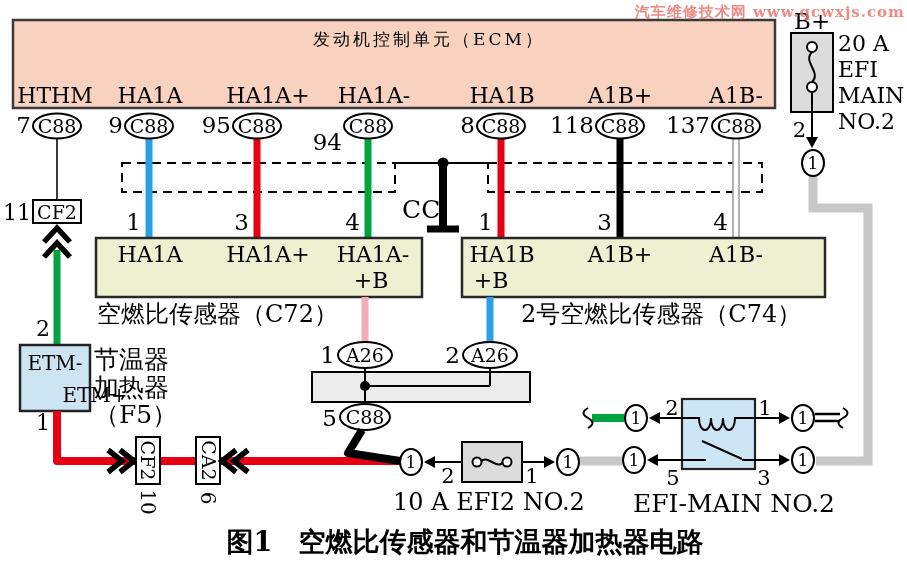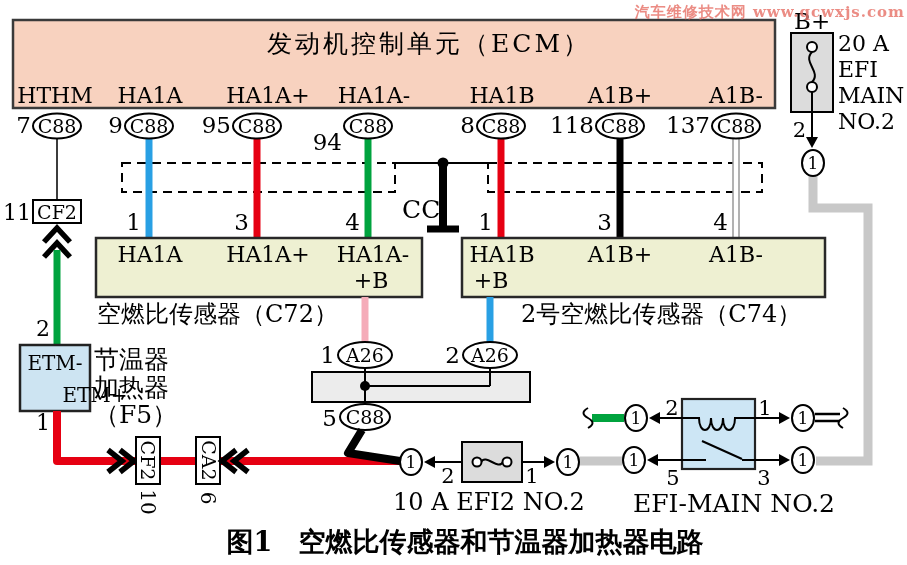--- a/index.html
+++ b/index.html
@@ -2,21 +2,21 @@
 <html><head>
 <meta charset="utf-8">
 <style>
   html,body{margin:0;padding:0;background:#fff;}
   .stage{position:relative;width:907px;height:565px;background:#ffffff;overflow:hidden;
          font-family:"DejaVu Serif","Liberation Serif",serif;color:#000;}
   svg.wires{position:absolute;left:0;top:0;z-index:1;}
   .t{position:absolute;white-space:nowrap;line-height:1;z-index:5;}
   .tc{transform:translateX(-50%);}
   .tr{transform:translateX(-100%);}
-  .f27{font-size:25px;} .f25{font-size:25px;} .f24{font-size:24px;}
+  .f27{font-size:17px;} .f25{font-size:25px;} .f24{font-size:24px;}
   .f23{font-size:23px;} .f22{font-size:22px;} .f21{font-size:21px;}
   .f20{font-size:20px;} .f19{font-size:19px;}
   .circ{position:absolute;width:20px;height:24px;border:2px solid #000;border-radius:50%;
         background:#fff;font-size:17px;text-align:center;line-height:24px;z-index:6;}
   .vlabel{position:absolute;display:flex;align-items:center;justify-content:center;z-index:5;}
   .vlabel span{transform:rotate(90deg);white-space:nowrap;line-height:1;}
   .watermark{position:absolute;right:2px;top:3px;font-size:15px;font-weight:700;
              letter-spacing:1px;color:rgba(231,120,110,0.85);z-index:7;}
   .caption{position:absolute;left:465px;top:524px;transform:translateX(-50%);
            font-size:27px;font-weight:700;white-space:nowrap;z-index:5;}

